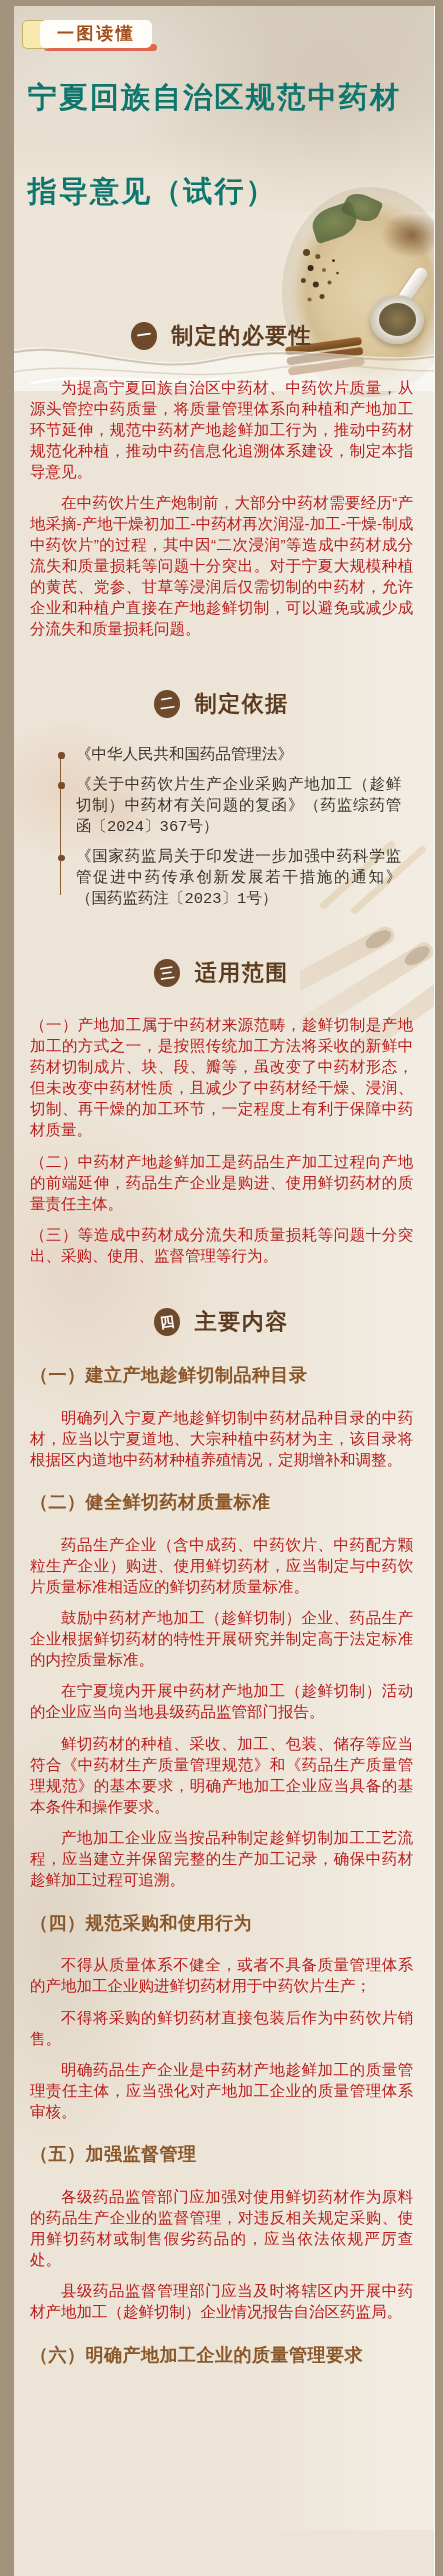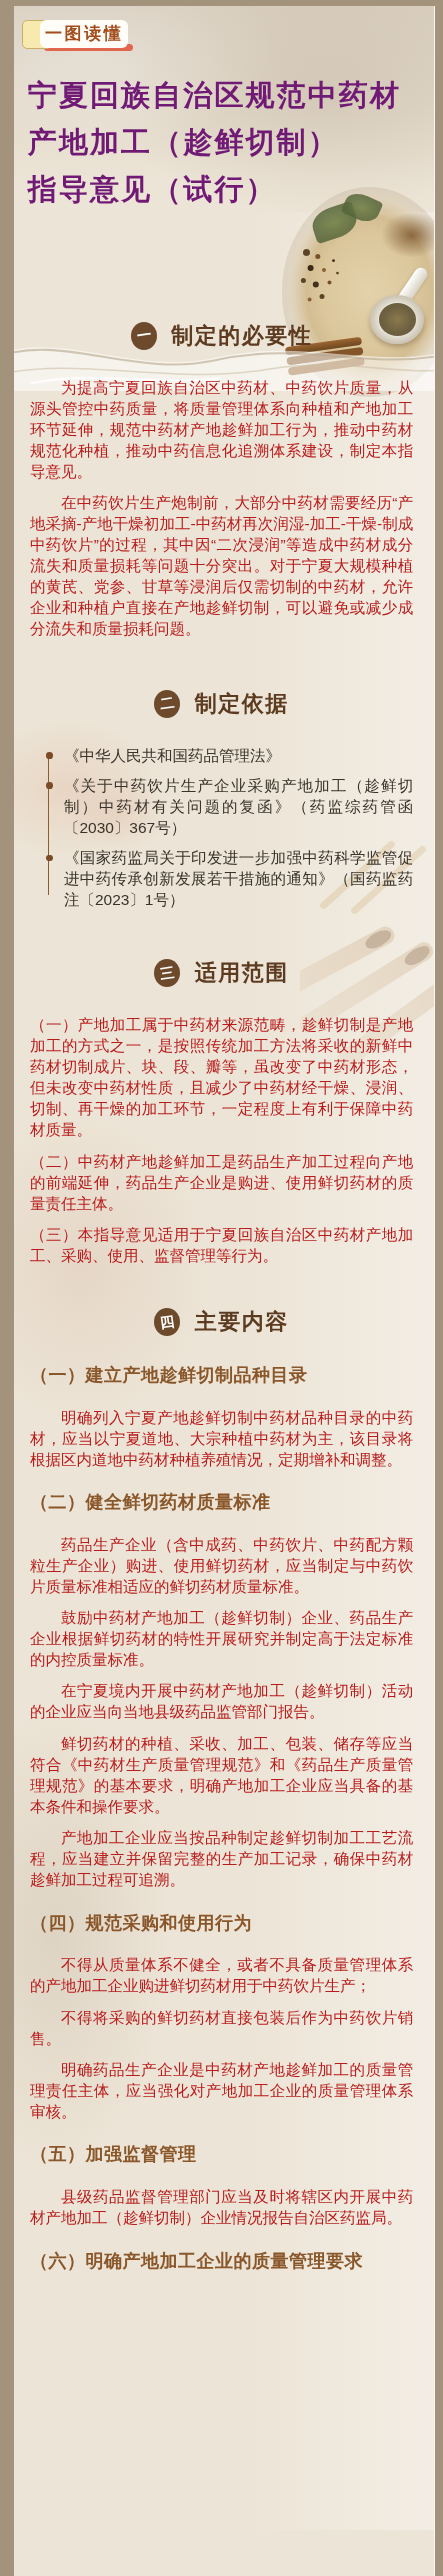--- a/index.html
+++ b/index.html
@@ -59,46 +59,46 @@
   .plate .cinnamon{position:absolute; left:3.1px; top:155px; width:77px; height:8.2px; border-radius:4.1px;
     background:linear-gradient(180deg,#9a6632,#6f4720); transform:rotate(-8deg);
     box-shadow:0 10.3px 0 0 #835528, 0 20.6px 0 0 #9a6632;}
 
   .swirl{position:absolute; left:-15.5px; top:303px; width:453px; height:82px; z-index:0;}
 
   
   .badge-wrap{position:relative; z-index:2; width:max-content; margin-left:10.3px; height:30px;}
   .badge-tab{position:absolute; left:-18.5px; top:0.5px; width:30px; height:29px; background:#f8e9ae;
     border:1px solid #c9ae68; border-radius:5.2px; box-sizing:border-box;}
-  .badge-box{position:relative; width:88px; height:28px; background:#fffdf7; border-radius:6.2px;
+  .badge-box{position:relative; width:112px; height:28px; background:#fffdf7; border-radius:6.2px;
     display:flex; align-items:center; justify-content:center;}
   .badge-box::before{content:''; position:absolute; left:4.1px; right:-5.2px; bottom:-3.6px; height:7.2px;
     background:#e2654d; border-radius:4.1px; z-index:-1;}
   .badge-label{font-family:"DejaVu Serif", serif; font-weight:bold; font-size:17px; color:#a24d1b; letter-spacing:2.6px;}
 
   
-  .title{position:relative; z-index:1; margin:24px 0 106px -2.1px; font-family:Liberation Mono, monospace;
-    font-weight:bold; font-size:29px; line-height:47px; color:#701a75; letter-spacing:2.1px;}
+  .title{position:relative; z-index:1; margin:24px 0 106px -2.1px; font-family:Liberation Sans, sans-serif;
+    font-weight:bold; font-size:29px; line-height:47px; color:#0f766e; letter-spacing:2.1px;}
 
   
   section{position:relative; z-index:1;}
   .sec-header{display:flex; align-items:center; justify-content:center; gap:14.4px; margin-bottom:26px;}
   .sec-icon{flex:0 0 auto; width:26px; height:28px; border-radius:50%; background:#6d4a2b; color:#fff;
     display:flex; align-items:center; justify-content:center;}
   .sec-icon i{font-style:normal; font-family:"DejaVu Serif", serif; font-weight:bold; font-size:14.4px; transform:rotate(-8deg);}
   .sec-title{margin:0; font-size:22px; font-weight:bold; color:#5c3b20; letter-spacing:1.5px;}
   .para{margin:0 0 10.3px 0; font-size:15.5px; line-height:21px; color:#b91c1c; text-align:justify; text-indent:2em;}
   .para.noindent{text-indent:0;}
   .paras .para:last-child{margin-bottom:0;}
   .s1{margin-bottom:50px;}
   .s2{margin-bottom:48px;}
   .s3{margin-bottom:41px;}
 
   
-  .law-list{list-style:none; margin:0; padding:0 0 0 34px; position:relative;}
+  .law-list{list-style:none; margin:12px; padding:0 0 0 34px; position:relative;font-family:Liberation Mono, monospace;}
   .law-list::before{content:''; position:absolute; left:18.5px; top:10.3px; bottom:15.5px; width:1px; background:#8a5c33;}
   .law-list li{position:relative; font-size:15.5px; line-height:21px; color:#3a332b; margin-bottom:9.3px; text-align:justify;}
   .law-list li:last-child{margin-bottom:0;}
   .law-list li::before{content:''; position:absolute; left:-17.5px; top:7.2px; width:6.7px; height:6.7px; border-radius:50%; background:#7a4b26;}
 
   
   .sub-h{font-size:18px; line-height:24px; font-weight:bold; color:#8a572b; margin:20.6px 0 19.6px 0; letter-spacing:0.5px;}
   .subsection:first-child .sub-h{margin-top:0;}
 </style>
 </head>
@@ -142,21 +142,21 @@
     </svg>
 
     <div class="badge-wrap">
       <div class="badge-tab"></div>
       <div class="badge-box">
         <span class="badge-label">一图读懂</span>
       </div>
     </div>
 
     <h1 class="title"><span>宁夏回族自治区规范中药材</span><br>
-      <span>产地加工（趁鲜切制）</span><br>
+      <br>
       <span>指导意见（试行）</span></h1>
 
     <section class="s1">
       <div class="sec-header">
         <span class="sec-icon">
             <i>一</i>
           </span>
         <h2 class="sec-title">制定的必要性</h2>
       </div>
       <div class="paras">
@@ -167,36 +167,36 @@
 
     <section class="s2">
       <div class="sec-header">
         <span class="sec-icon">
             <i>二</i>
           </span>
         <h2 class="sec-title">制定依据</h2>
       </div>
       <ul class="law-list">
           <li>《中华人民共和国药品管理法》</li>
-          <li>《关于中药饮片生产企业采购产地加工（趁鲜切制）中药材有关问题的复函》（药监综药管函〔2030〕367号）</li>
+          <li>《关于中药饮片生产企业采购产地加工（趁鲜切制）中药材有关问题的复函》（药监综药管函〔2024〕367号）</li>
           <li>《国家药监局关于印发进一步加强中药科学监管促进中药传承创新发展若干措施的通知》（国药监药注〔2023〕1号）</li>
         </ul>
     </section>
 
     <section class="s3">
       <div class="sec-header">
         <span class="sec-icon">
             <i>三</i>
           </span>
         <h2 class="sec-title">适用范围</h2>
       </div>
       <div class="paras">
           <p class="para noindent">（一）产地加工属于中药材来源范畴，趁鲜切制是产地加工的方式之一，是按照传统加工方法将采收的新鲜中药材切制成片、块、段、瓣等，虽改变了中药材形态，但未改变中药材性质，且减少了中药材经干燥、浸润、切制、再干燥的加工环节，一定程度上有利于保障中药材质量。</p>
           <p class="para noindent">（二）中药材产地趁鲜加工是药品生产加工过程向产地的前端延伸，药品生产企业是购进、使用鲜切药材的质量责任主体。</p>
-          <p class="para noindent">（三）本指导意见适用于宁夏回族自治区中药材产地加工、采购、使用、监督管理等行为。</p>
+          <p class="para noindent">（三）等造成中药材成分流失和质量损耗等问题十分突出、采购、使用、监督管理等行为。</p>
         </div>
     </section>
 
     <section class="s4">
       <div class="sec-header">
         <span class="sec-icon">
             <i>四</i>
           </span>
         <h2 class="sec-title">主要内容</h2>
       </div>
@@ -216,20 +216,21 @@
             <p class="para">产地加工企业应当按品种制定趁鲜切制加工工艺流程，应当建立并保留完整的生产加工记录，确保中药材趁鲜加工过程可追溯。</p>
           </div>
           <div class="subsection">
             <h3 class="sub-h">（四）规范采购和使用行为</h3>
             <p class="para">不得从质量体系不健全，或者不具备质量管理体系的产地加工企业购进鲜切药材用于中药饮片生产；</p>
             <p class="para">不得将采购的鲜切药材直接包装后作为中药饮片销售。</p>
             <p class="para">明确药品生产企业是中药材产地趁鲜加工的质量管理责任主体，应当强化对产地加工企业的质量管理体系审核。</p>
           </div>
           <div class="subsection">
             <h3 class="sub-h">（五）加强监督管理</h3>
+            <p class="para">各级药品监管部门应加强对使用鲜切药材作为原料的药品生产企业的监督管理，对违反相关规定采购、使用鲜切药材或制售假劣药品的，应当依法依规严厉查处。</p>
             <p class="para">县级药品监督管理部门应当及时将辖区内开展中药材产地加工（趁鲜切制）企业情况报告自治区药监局。</p>
           </div>
           <div class="subsection">
             <h3 class="sub-h">（六）明确产地加工企业的质量管理要求</h3>
           </div>
         </div>
     </section>
 
   </div>
 </div>

